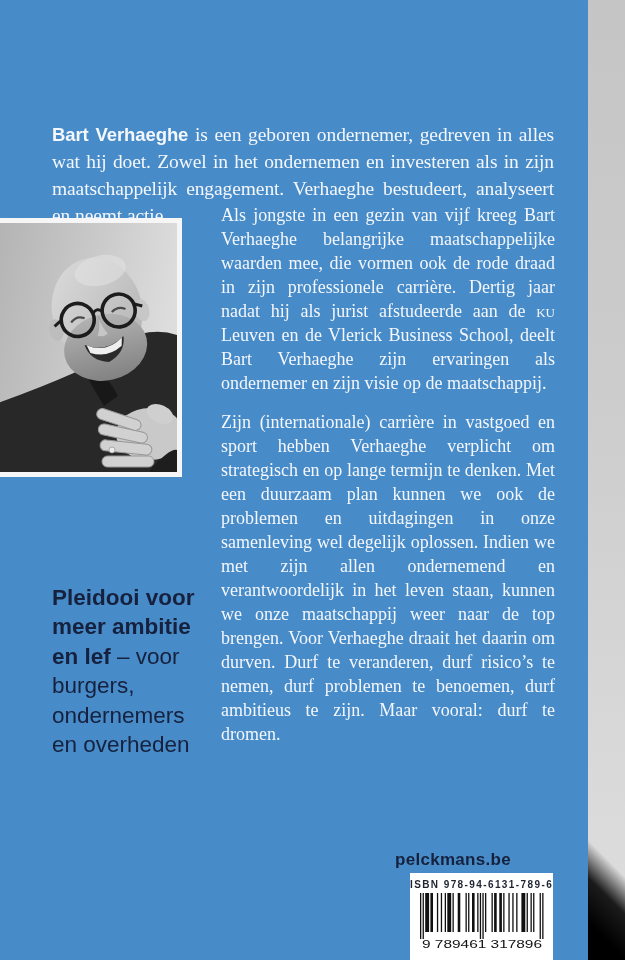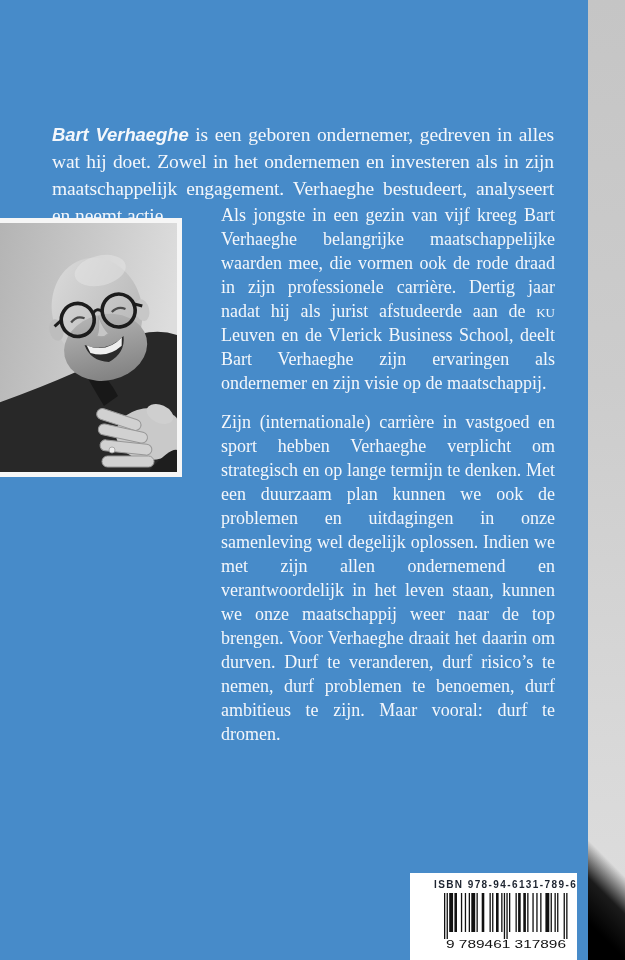--- a/index.html
+++ b/index.html
@@ -24,21 +24,21 @@
   .strip-dark{
     position:absolute;left:588px;top:825px;width:37px;height:135px;
     background:linear-gradient(225deg,rgba(20,20,20,0) 30%,#1b1b1b 52%,#000 78%);
   }
   .intro{
     position:absolute;left:52px;top:101px;width:502px;
     font-size:19.5px;line-height:27px;color:var(--white);
     text-align:justify;letter-spacing:-0.1px;
   }
   .run-bold-sans{
-    font-family:"Liberation Sans",sans-serif;font-weight:bold;font-size:18.5px;font-style:italic;
+    font-family:"Liberation Sans",sans-serif;font-weight:bold;font-size:18.5px;
   }
   .run-smallcaps{font-variant:small-caps;}
   .run-italic{font-style:italic;}
   .run-bold{font-weight:bold;}
   .photo-frame{
     position:absolute;left:0;top:218px;width:182px;height:259px;
   }
   .tagline{
     position:absolute;left:52px;top:560px;width:154px;
     font-family:"Liberation Sans",sans-serif;
@@ -55,21 +55,21 @@
     font-family:"Liberation Sans",sans-serif;
     font-size:14.8px;line-height:22px;color:var(--white);
   }
   .publisher{
     position:absolute;left:353px;top:850px;width:200px;text-align:center;
     font-family:"Liberation Sans",sans-serif;font-weight:bold;
     font-size:17px;line-height:20px;color:var(--navy);letter-spacing:0.3px;
   }
   .isbn-box{
     position:absolute;left:410px;top:873px;width:143px;height:87px;
-    background:#ffffff;text-align:center;padding-left:24px;
+    background:#ffffff;text-align:center;
   }
   .isbn-label{
     margin-top:6px;
     font-family:"Liberation Sans",sans-serif;font-size:10px;font-weight:bold;
     letter-spacing:1.4px;color:#1d2430;white-space:nowrap;
   }
   .barcode-svg{display:block;margin:2px auto 0 auto;}
   .barcode-digits{
     font-family:"Liberation Sans",sans-serif;font-size:10.5px;fill:#111;
   }
@@ -139,27 +139,29 @@
           <circle cx="112" cy="232" r="3" fill="#ececec" stroke="#9a9a9a" stroke-width="0.8"></circle>
         </g>
         <path d="M150,252 Q170,230 177,232 L177,254 L150,254 Z" fill="#1e1e1e"></path>
       </g>
       <rect x="0" y="0" width="182" height="5" fill="#f6f6f6"></rect>
       <rect x="177" y="0" width="5" height="259" fill="#f6f6f6"></rect>
       <rect x="0" y="254" width="182" height="5" fill="#f6f6f6"></rect>
     </svg>
   </div>
 
+  <p class="tagline"><span class="run-bold">Pleidooi voor meer ambitie en lef</span><span> – voor burgers, ondernemers en overheden</span></p>
 
   <div class="body-col">
     <p class="para"><span>Als jongste in een gezin van vijf kreeg Bart Verhaeghe belangrijke maatschappelijke waarden mee, die vormen ook de rode draad in zijn professionele carrière. Dertig jaar nadat hij als jurist afstudeerde aan de </span><span class="run-smallcaps">ku</span><span> Leuven en de Vlerick Business School, deelt Bart Verhaeghe zijn ervaringen als ondernemer en zijn visie op de maatschappij.</span></p>
     <p class="para"><span>Zijn (internationale) carrière in vastgoed en sport hebben Verhaeghe verplicht om strategisch en op lange termijn te denken. Met een duurzaam plan kunnen we ook de problemen en uitdagingen in onze samenleving wel degelijk oplossen. Indien we met zijn allen ondernemend en verantwoordelijk in het leven staan, kunnen we onze maatschappij weer naar de top brengen. Voor Verhaeghe draait het daarin om durven. Durf te veranderen, durf risico’s te nemen, durf problemen te benoemen, durf ambitieus te zijn. Maar vooral: durf te dromen.</span></p>
   </div>
 
 
+  <div class="publisher">pelckmans.be</div>
 
   <div class="isbn-box">
     <div class="isbn-label">ISBN 978-94-6131-789-6</div>
     <svg class="barcode-svg" width="128" height="58" viewBox="0 0 128 58">
       <g>
           <rect x="2.00" y="1" width="1.30" height="46" fill="#111"></rect>
           <rect x="4.60" y="1" width="1.30" height="46" fill="#111"></rect>
           <rect x="7.20" y="1" width="3.90" height="39" fill="#111"></rect>
           <rect x="12.40" y="1" width="2.60" height="39" fill="#111"></rect>
           <rect x="18.90" y="1" width="1.30" height="39" fill="#111"></rect>

